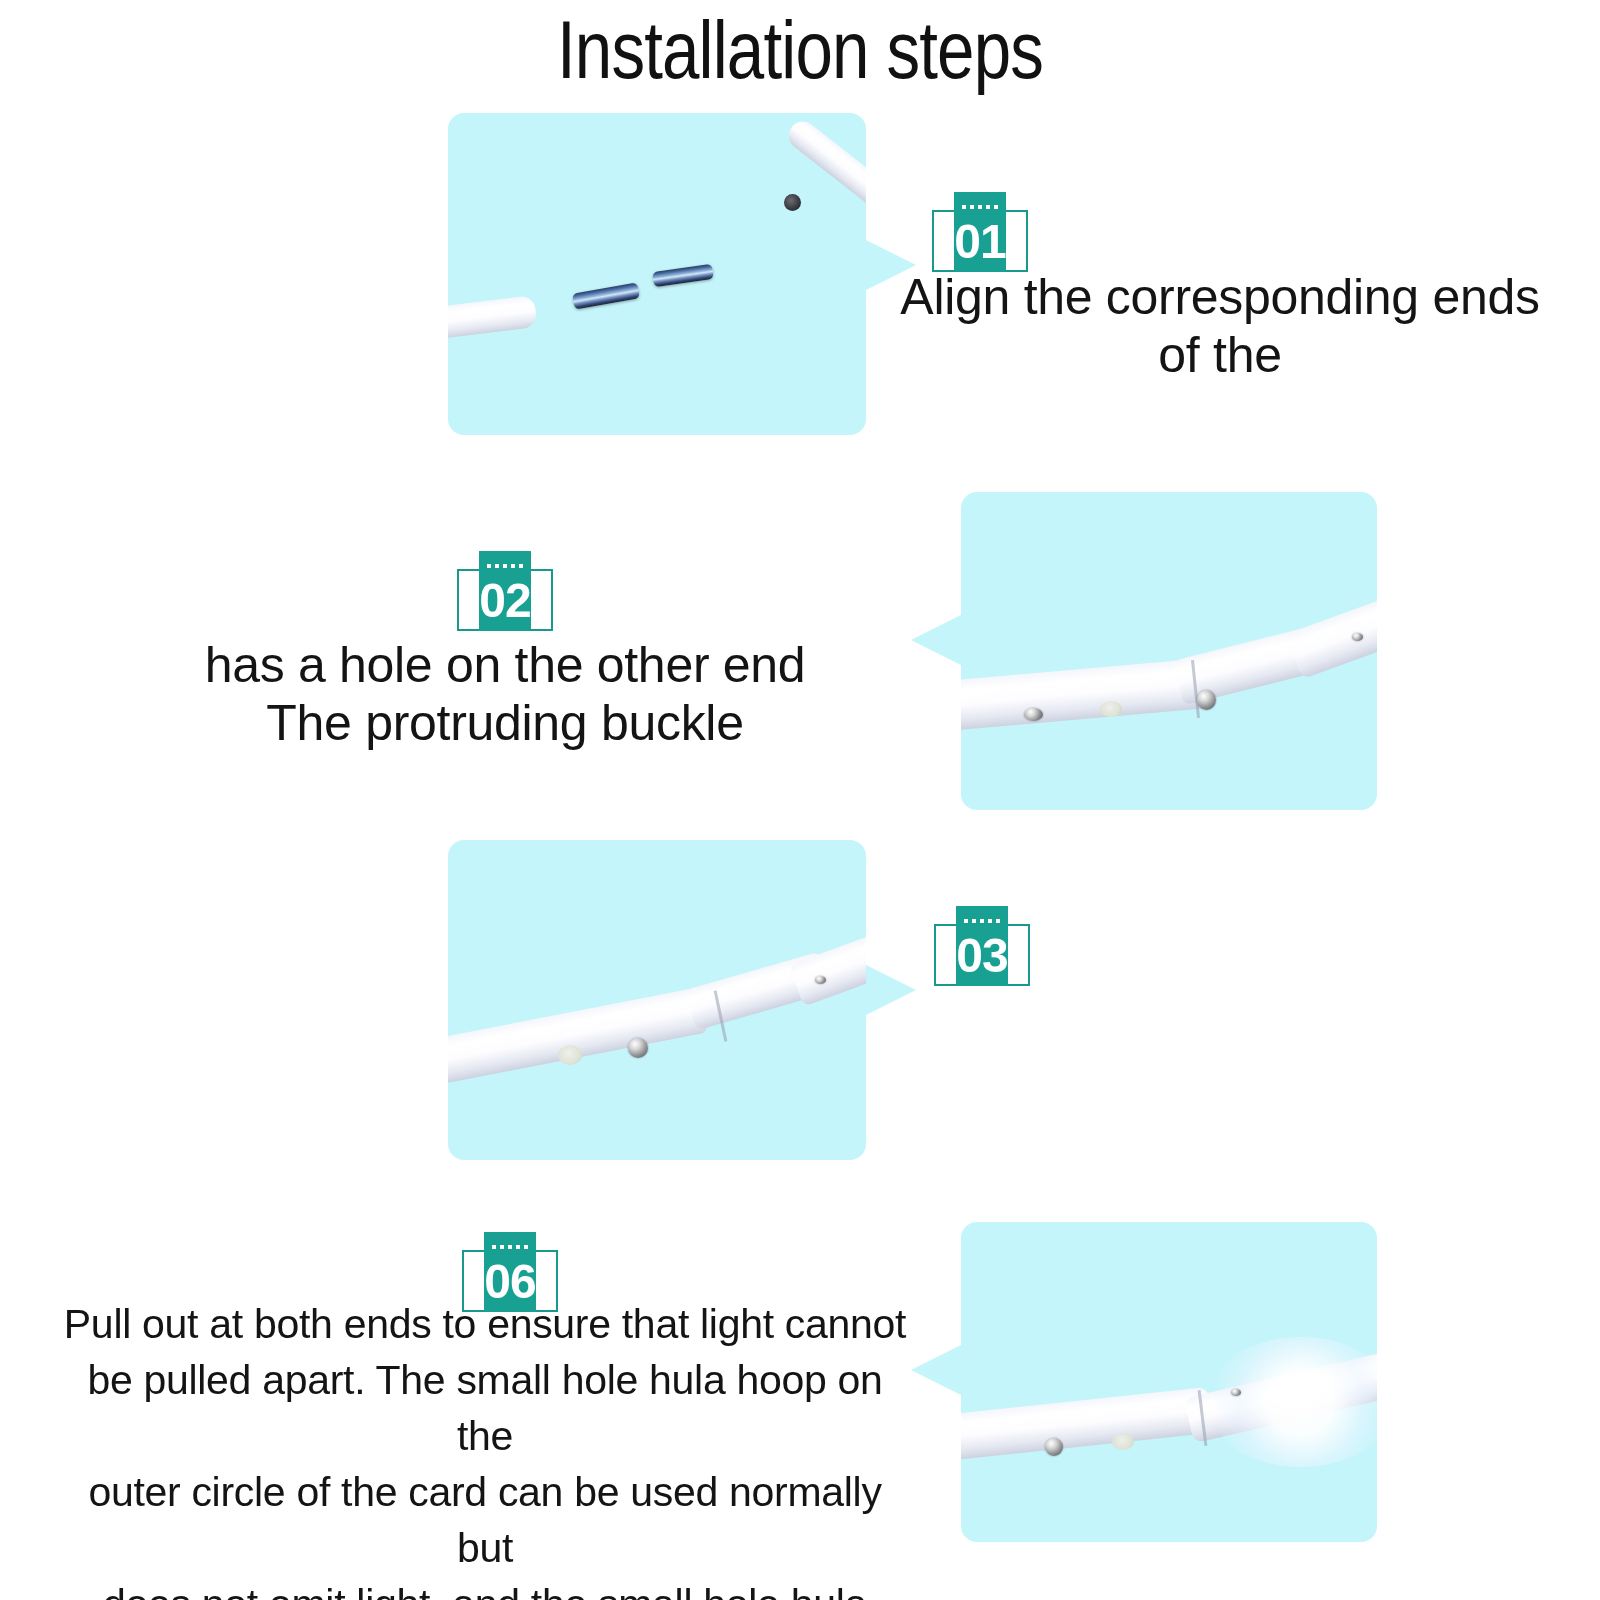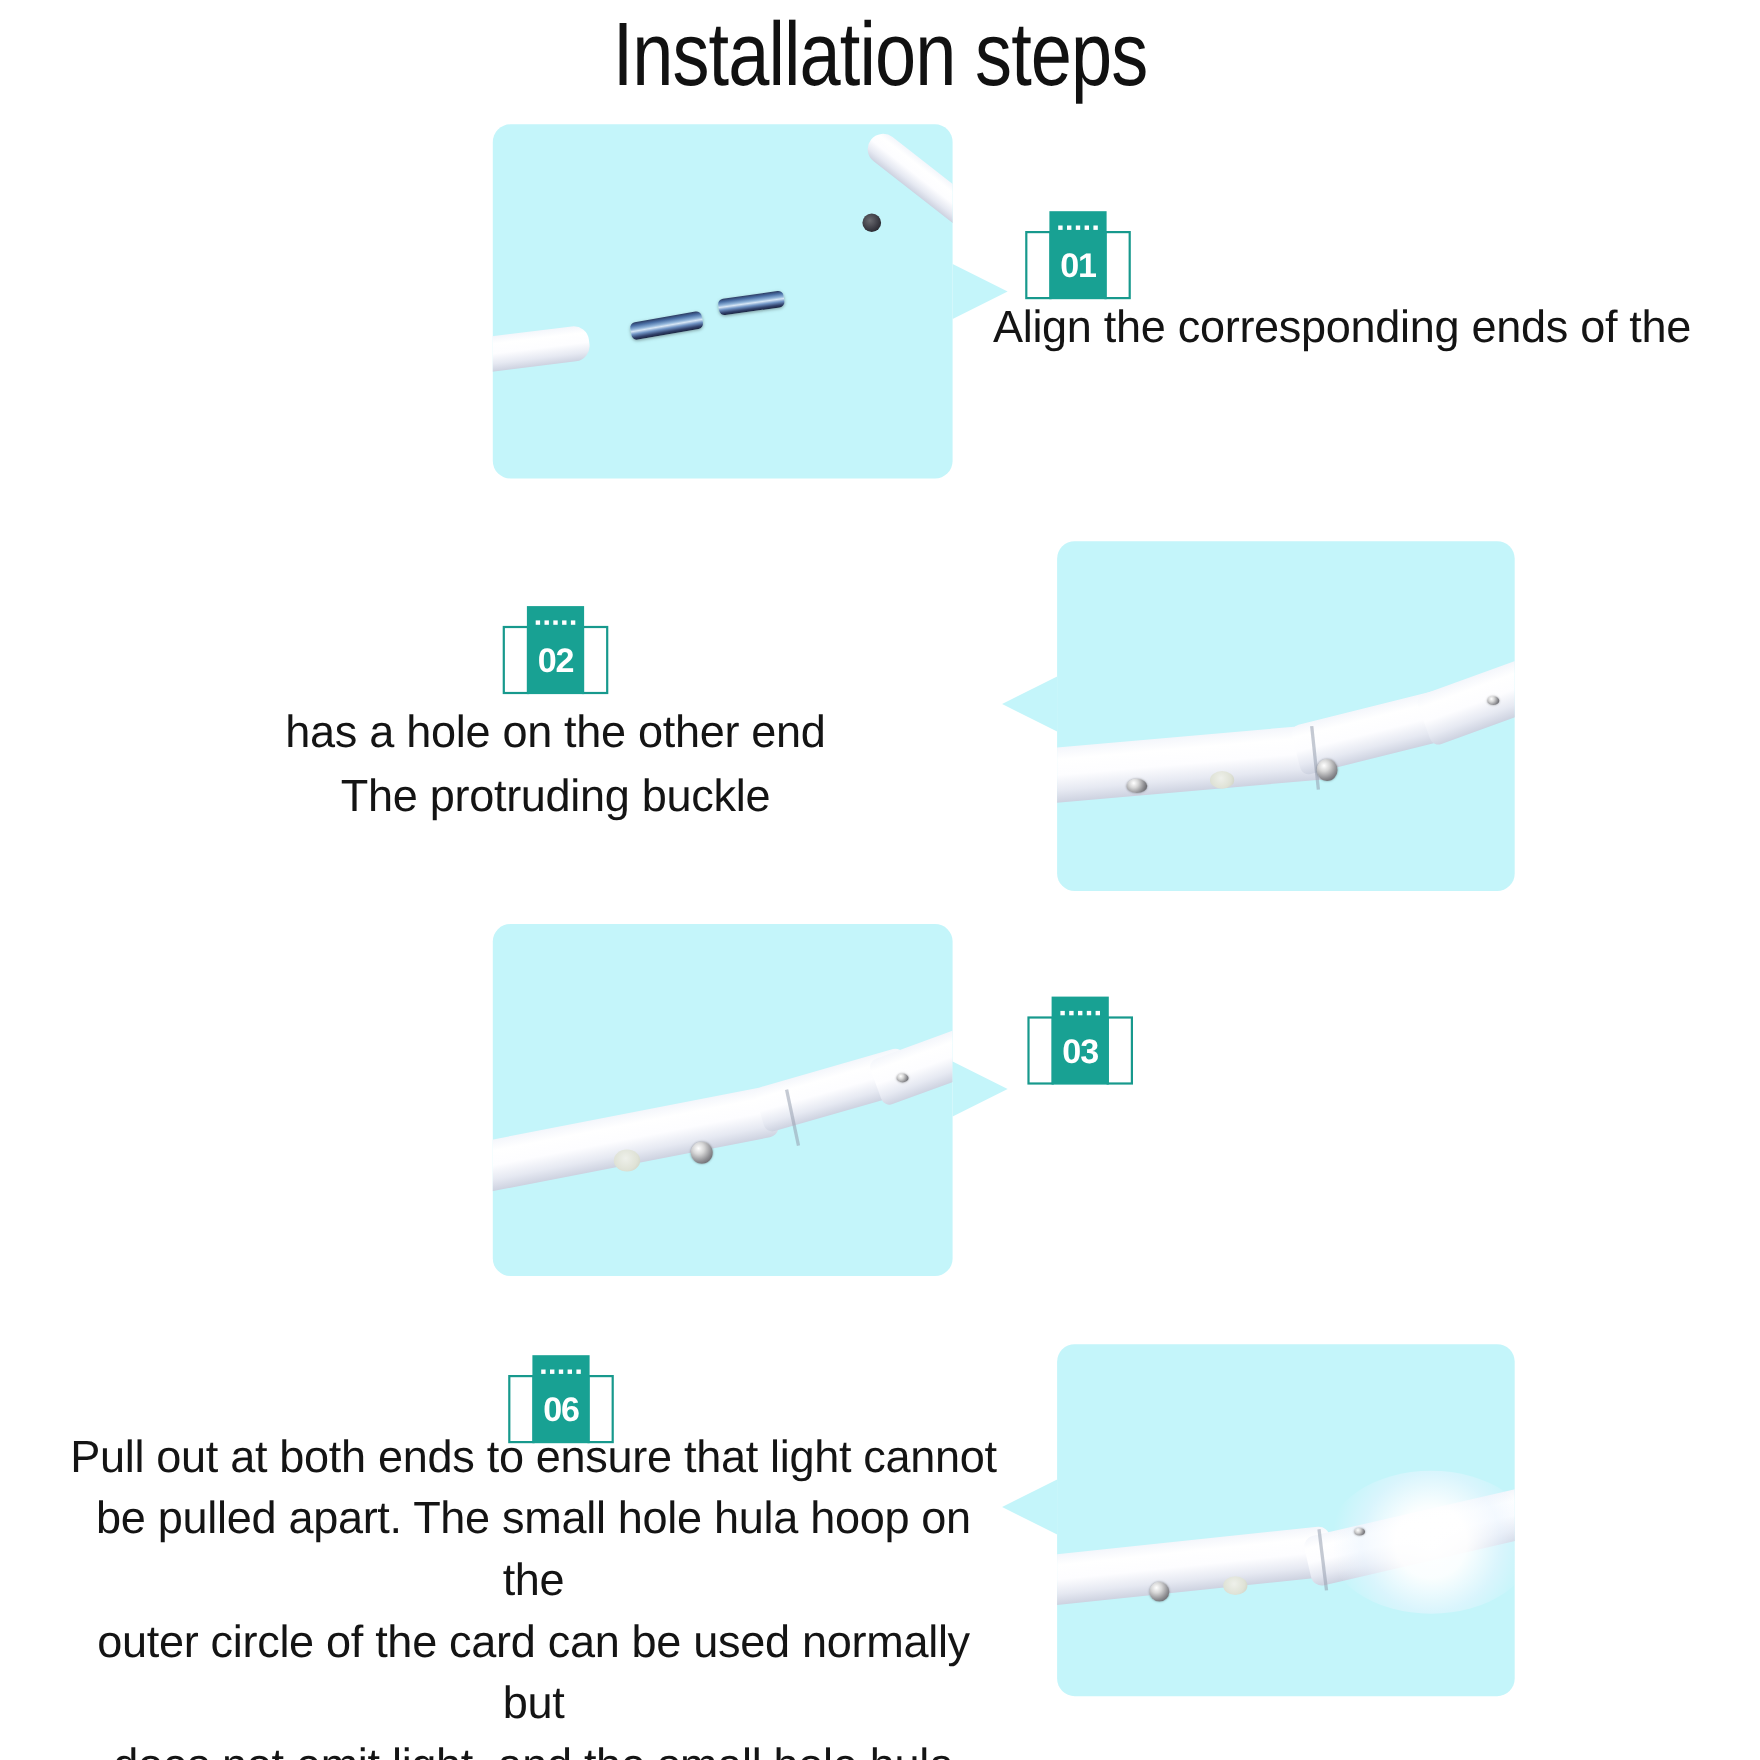--- a/index.html
+++ b/index.html
@@ -102,31 +102,31 @@
     background: #ffffff;
   }
   .badge .num {
     position: absolute;
     left: 0;
     top: 24px;
     width: 100%;
     text-align: center;
     color: #ffffff;
     font-family: "Liberation Sans Narrow", "Liberation Sans", sans-serif;
-    font-size: 31px;
+    font-size: 48px;
     line-height: 52px;
     font-weight: 700;
     letter-spacing: -1px;
   }
 
   
   .caption {
     position: absolute;
     font-family: "Liberation Sans Narrow", "Liberation Sans", sans-serif;
-    font-size: 41px;
+    font-size: 50px;
     line-height: 58px;
     color: #141414;
     text-align: center;
     letter-spacing: -0.3px;
   }
   .caption.wide { font-size: 41px; line-height: 56px; }
 
   
   .tube {
     position: absolute;

